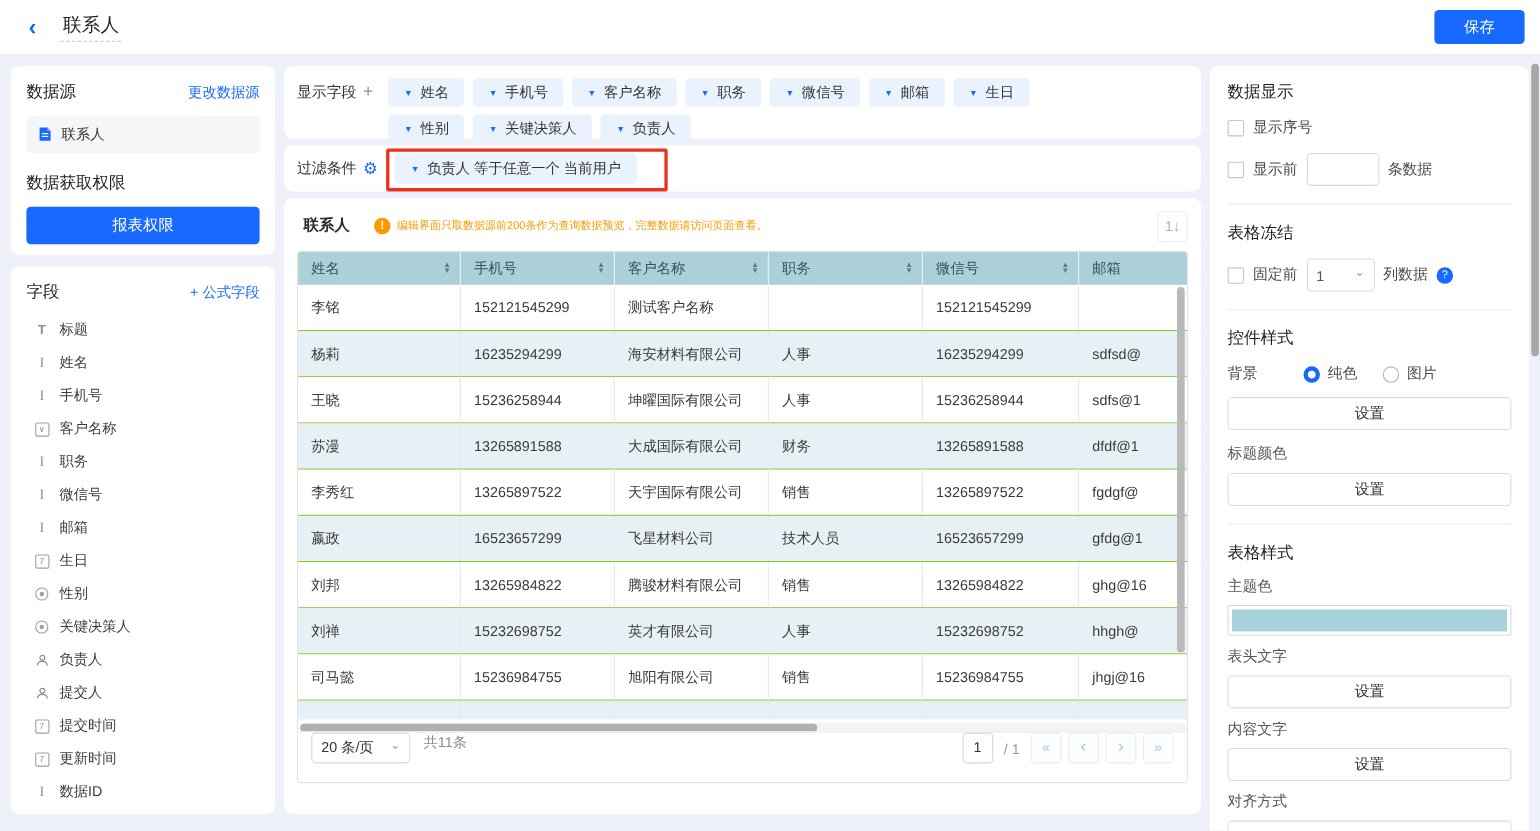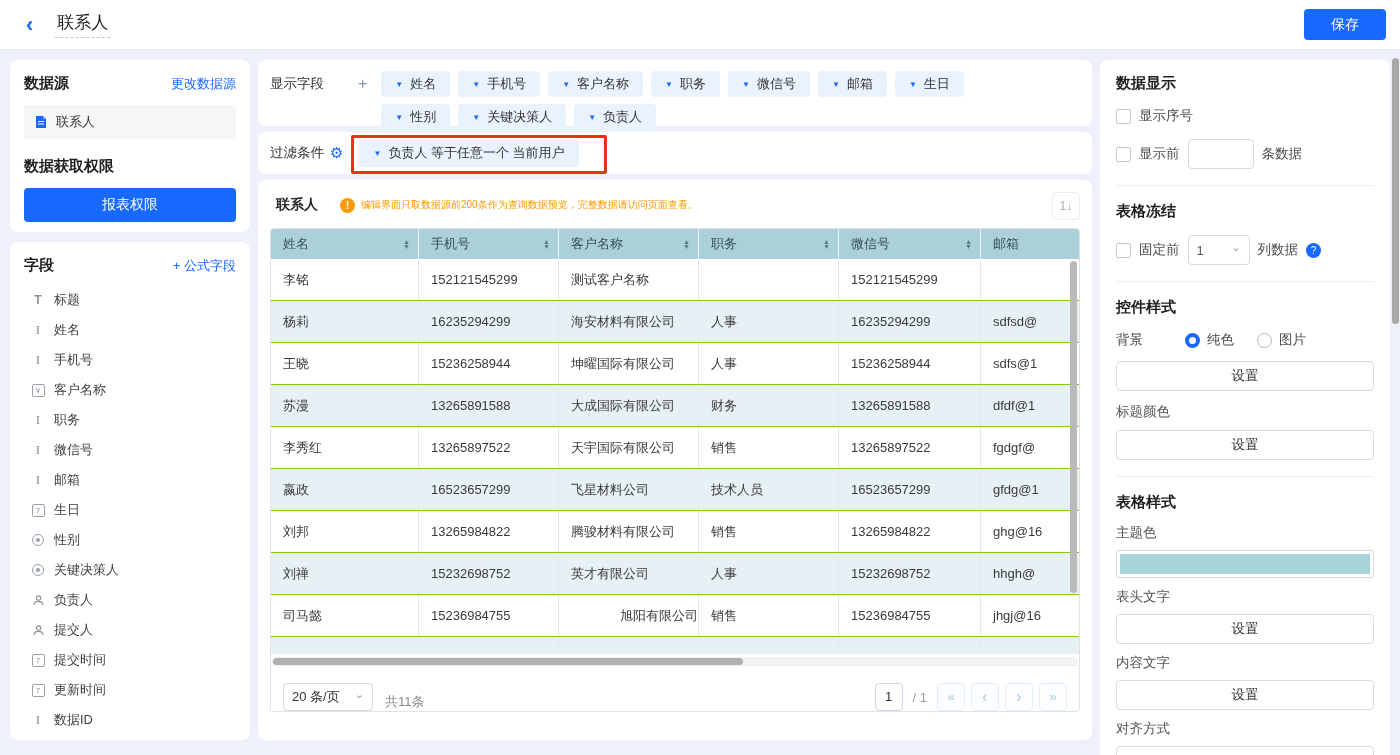--- a/index.html
+++ b/index.html
@@ -10,21 +10,21 @@
   html,body{width:1400px;height:755px;overflow:hidden;}
   body{background:#eef1f9;position:relative;color:#333;}
   .card{position:absolute;background:#fff;border-radius:8px;}
   
   .topbar{position:absolute;left:0;top:0;width:1400px;height:50px;background:#fff;border-bottom:1px solid #ededf2;z-index:5;display:flex;align-items:center;}
   .back{margin-left:26px;color:var(--accent);font-size:22px;line-height:22px;cursor:pointer;font-weight:bold;}
   .back::before{content:"‹";}
   .page-title{margin-left:22px;font-size:17px;color:#1f1f1f;border-bottom:1px dashed #c3c3c3;padding:0 2px 3px 2px;}
   .save-btn{position:absolute;right:14px;top:9px;width:82px;height:31px;background:var(--accent);color:#fff;border:none;border-radius:4px;font-size:14px;cursor:pointer;}
   
-  .h1{font-size:15px;font-weight:bold;color:#1f1f1f;}
+  .h1{font-size:15px;font-weight:normal;color:#1f1f1f;}
   .link{color:var(--accent);font-size:13px;cursor:pointer;}
   .divider{height:1px;background:#ececec;margin:16px 0;}
   .checkbox{display:inline-block;width:15px;height:15px;border:1px solid #c6c6c6;border-radius:2px;background:#fff;flex:none;}
   .radio{display:inline-block;width:15px;height:15px;border:1px solid #b9b9b9;border-radius:50%;background:#fff;flex:none;}
   .radio.sel{border:4.5px solid var(--accent);}
   .btn-outline{display:block;width:100%;height:30px;border:1px solid #dcdcdc;border-radius:4px;background:#fff;font-size:13.5px;color:#333;cursor:pointer;}
   .lbl{font-size:13.5px;color:#4a4a4a;}
   
   .ds-item{margin-top:12px;height:34px;background:#f4f6f8;border-radius:4px;display:flex;align-items:center;padding:0 10px;font-size:13px;color:#333;cursor:pointer;}
   .doc-ic{width:14px;height:14px;margin-right:8px;flex:none;}
@@ -59,21 +59,21 @@
   .sortic{display:flex;flex-direction:column;color:#567c88;font-size:7px;line-height:5.5px;}
   .sortic::before{content:"▲";}
   .sortic::after{content:"▼";}
   .tr{display:flex;height:42px;width:870px;background:#fff;border-bottom:1px solid #84cc16;}
   .tr.alt{background:var(--stripe);}
   .td{padding-left:12px;line-height:41px;font-size:13px;color:#3a3a3a;border-right:1px solid #e0ebef;white-space:nowrap;overflow:hidden;flex:none;}
   .tr.partial{height:17px;border-bottom:none;}
   .vsb{position:absolute;right:2px;top:32px;width:7px;height:332px;background:#b9b9b9;border-radius:4px;}
   .hsb-track{position:absolute;left:1px;right:1px;top:428px;height:9px;background:#f3f3f3;border-radius:5px;}
   .hsb{position:absolute;left:1px;top:1px;width:470px;height:7px;background:#b0b0b0;border-radius:4px;}
-  .pager{position:absolute;left:0;right:0;bottom:0;height:46px;border-top:1px solid #ececec;display:flex;align-items:flex-end;padding:0 12px;background:#fff;}
+  .pager{position:absolute;left:0;right:0;bottom:0;height:46px;border-top:1px solid #ececec;display:flex;align-items:flex-start;padding:0 12px;background:#fff;}
   .psize{width:90px;height:28px;border:1px solid #d9d9d9;border-radius:4px;display:flex;align-items:center;justify-content:space-between;padding:0 8px;font-size:13px;color:#333;cursor:pointer;}
   .chev{color:#9a9a9a;font-size:11px;}
   .chev::before{content:"⌄";position:relative;top:-3px;}
   .ptotal{margin-left:12px;font-size:13px;color:#8b8b8b;}
   .pright{margin-left:auto;display:flex;align-items:center;gap:6px;}
   .pcur{width:28px;height:28px;border:1px solid #cdd9e6;border-radius:4px;text-align:center;line-height:26px;font-size:13px;color:#333;}
   .pof{font-size:13px;color:#9a9a9a;margin:0 4px;}
   .pbtn{width:28px;height:28px;border:1px solid #e2edf5;border-radius:4px;background:#fdfeff;color:#a5c9e4;text-align:center;line-height:25px;font-size:13px;cursor:pointer;}
   .pbtn.first::before{content:"«";} .pbtn.prev::before{content:"‹";font-size:16px;}
   .pbtn.next::before{content:"›";font-size:16px;} .pbtn.last::before{content:"»";}
@@ -201,21 +201,21 @@
         <span>更新时间</span>
       </div>
       <div class="fld">
         <span class="fi fi-text">I</span>
         <span>数据ID</span>
       </div>
     </div>
 </div>
 
 <div class="card" style="left:258px;top:60px;width:834px;height:66px;padding:8px 12px;display:flex;align-items:flex-start;">
-  <div style="display:flex;align-items:center;height:26px;margin-top:3px;flex:none;gap:28px;">
+  <div style="display:flex;align-items:center;height:26px;margin-top:3px;flex:none;">
     <span style="font-size:13.5px;color:#333;">显示字段</span>
     <span class="plus"></span>
   </div>
   <div id="chips" style="margin-left:14px;margin-top:3px;display:flex;flex-wrap:wrap;width:700px;">
       <span class="chip">
         <span class="caret"></span>
         <span>姓名</span>
       </span>
       <span class="chip">
         <span class="caret"></span>
@@ -363,21 +363,21 @@
           <div class="td" style="width: 148px;">刘禅</div>
           <div class="td" style="width: 140px;">15232698752</div>
           <div class="td" style="width: 140px;">英才有限公司</div>
           <div class="td" style="width: 140px;">人事</div>
           <div class="td" style="width: 142px;">15232698752</div>
           <div class="td" style="width: 160px;">hhgh@</div>
         </div>
         <div class="tr">
           <div class="td" style="width: 148px;">司马懿</div>
           <div class="td" style="width: 140px;">15236984755</div>
-          <div class="td" style="width: 140px; text-align: right;">旭阳有限公司</div>
+          <div class="td" style="width: 140px;">旭阳有限公司</div>
           <div class="td" style="width: 140px;">销售</div>
           <div class="td" style="width: 142px;">15236984755</div>
           <div class="td" style="width: 160px;">jhgj@16</div>
         </div>
         <div class="tr alt partial">
           <div class="td" style="width: 148px;"></div>
           <div class="td" style="width: 140px;"></div>
           <div class="td" style="width: 140px;"></div>
           <div class="td" style="width: 140px;"></div>
           <div class="td" style="width: 142px;"></div>

